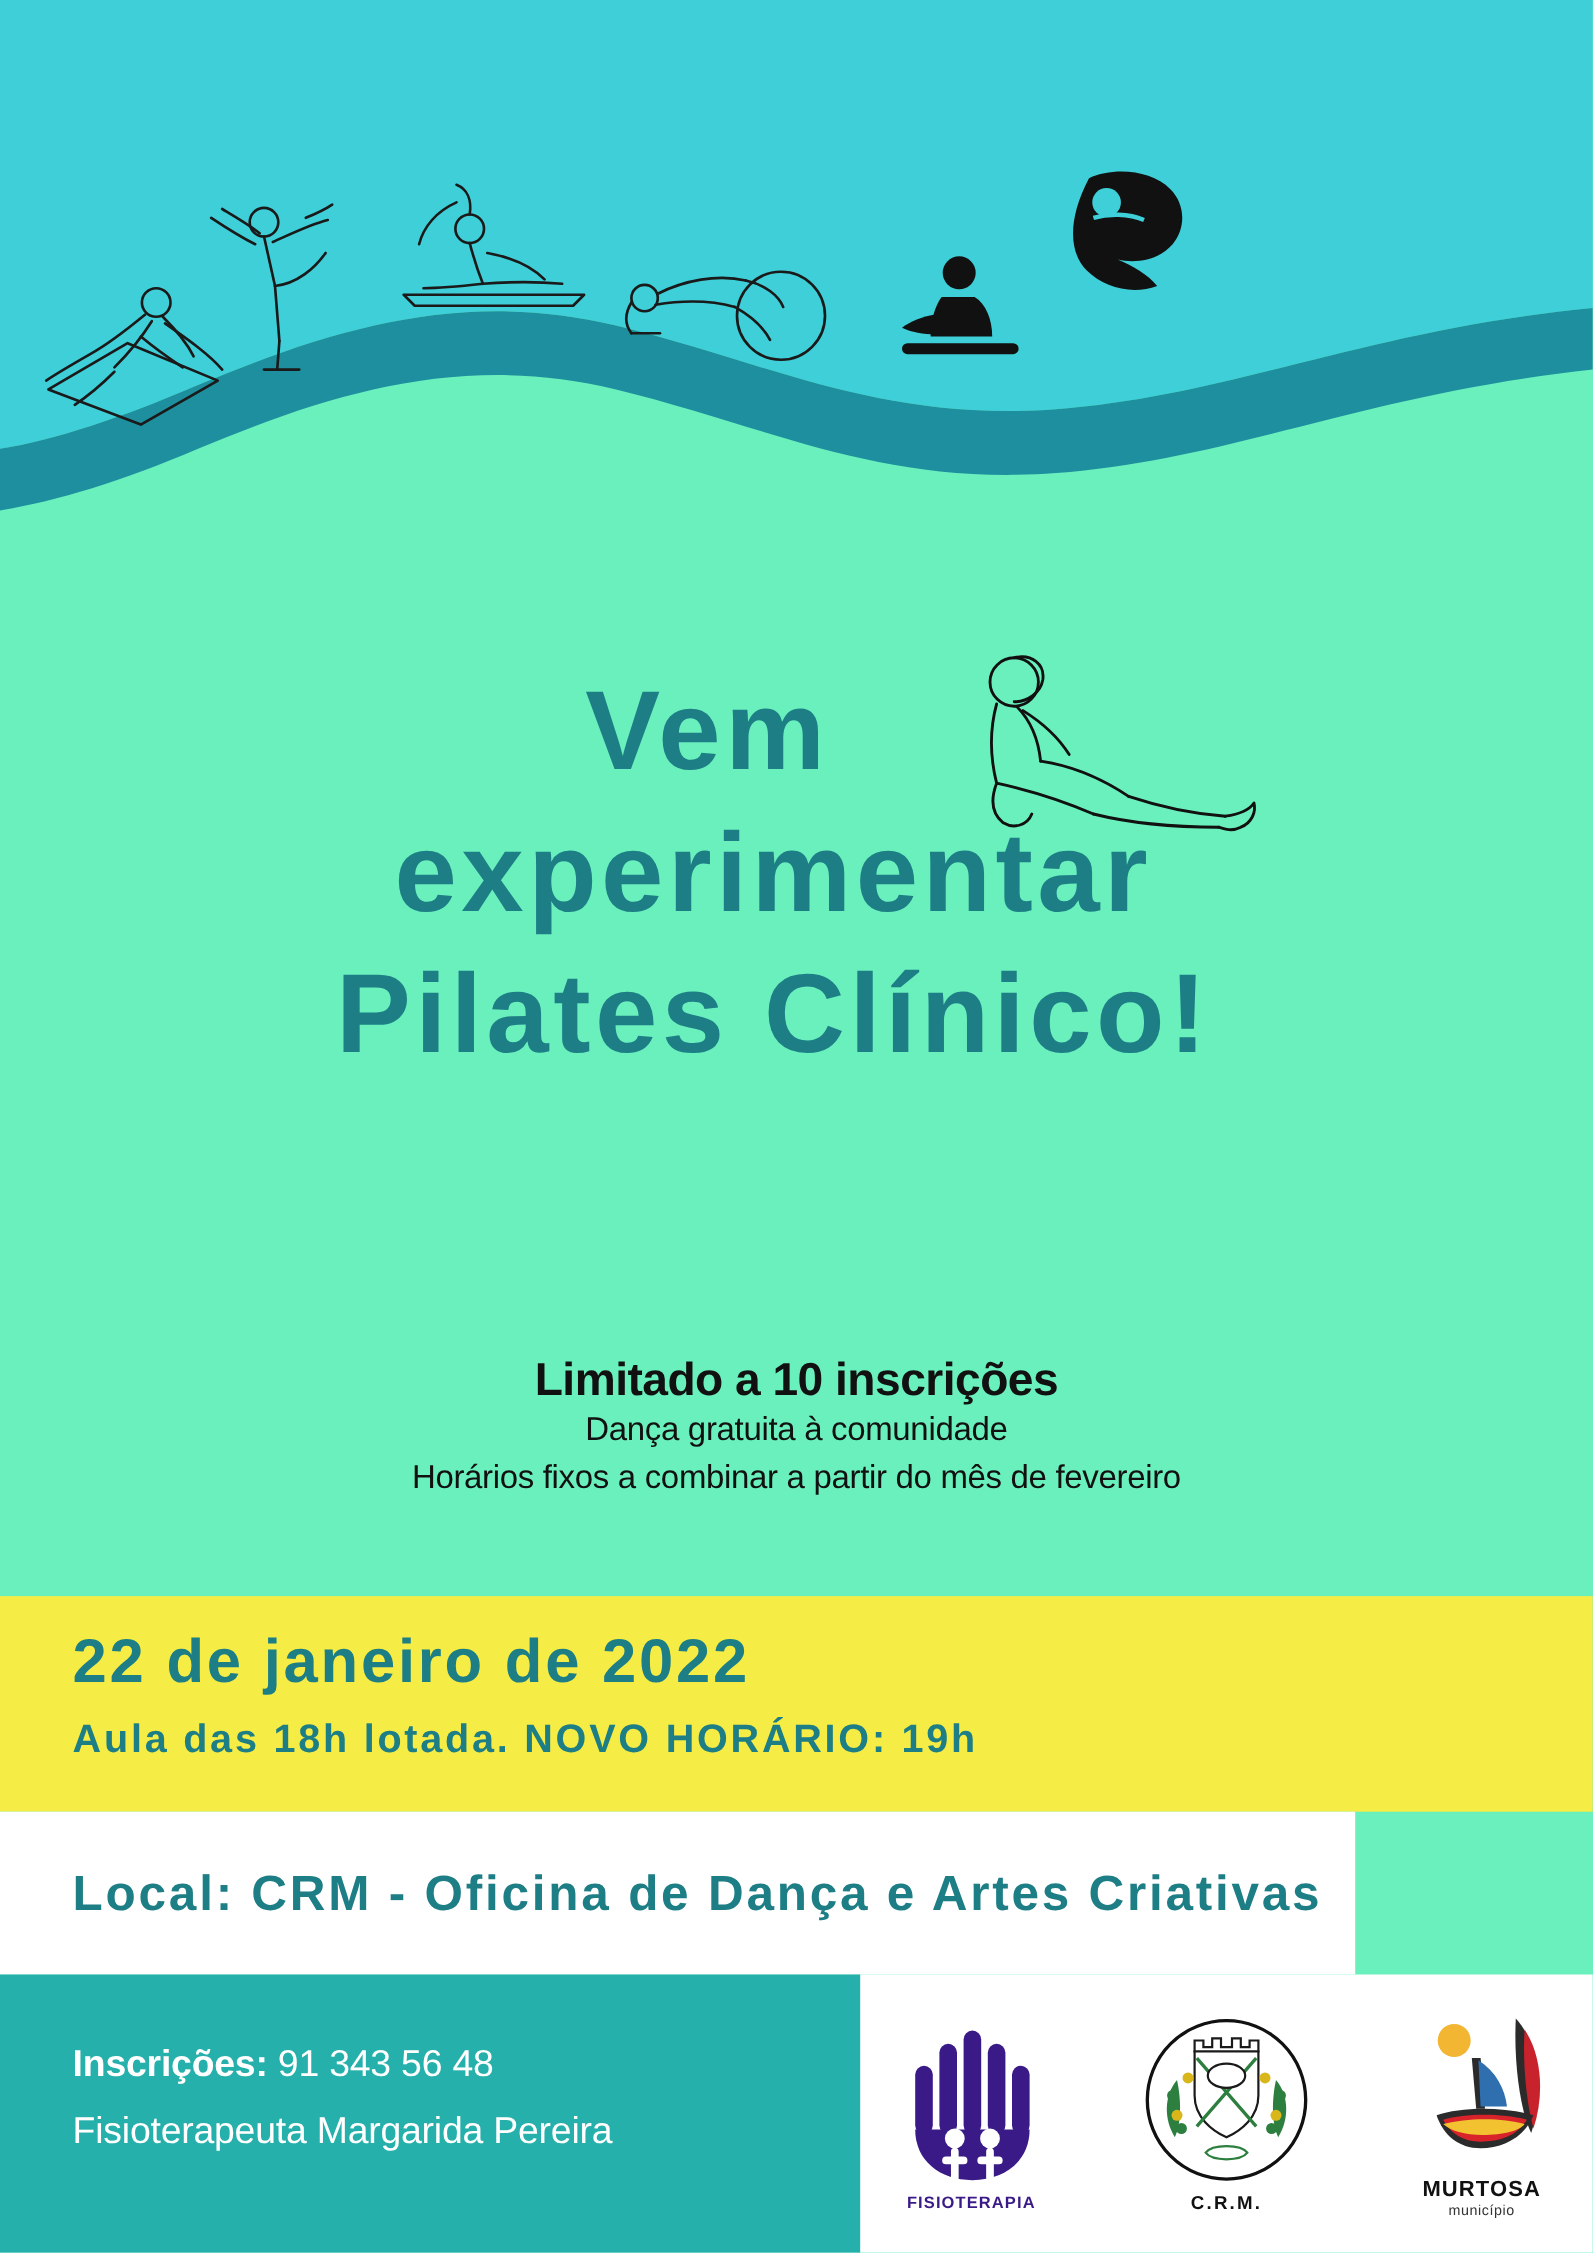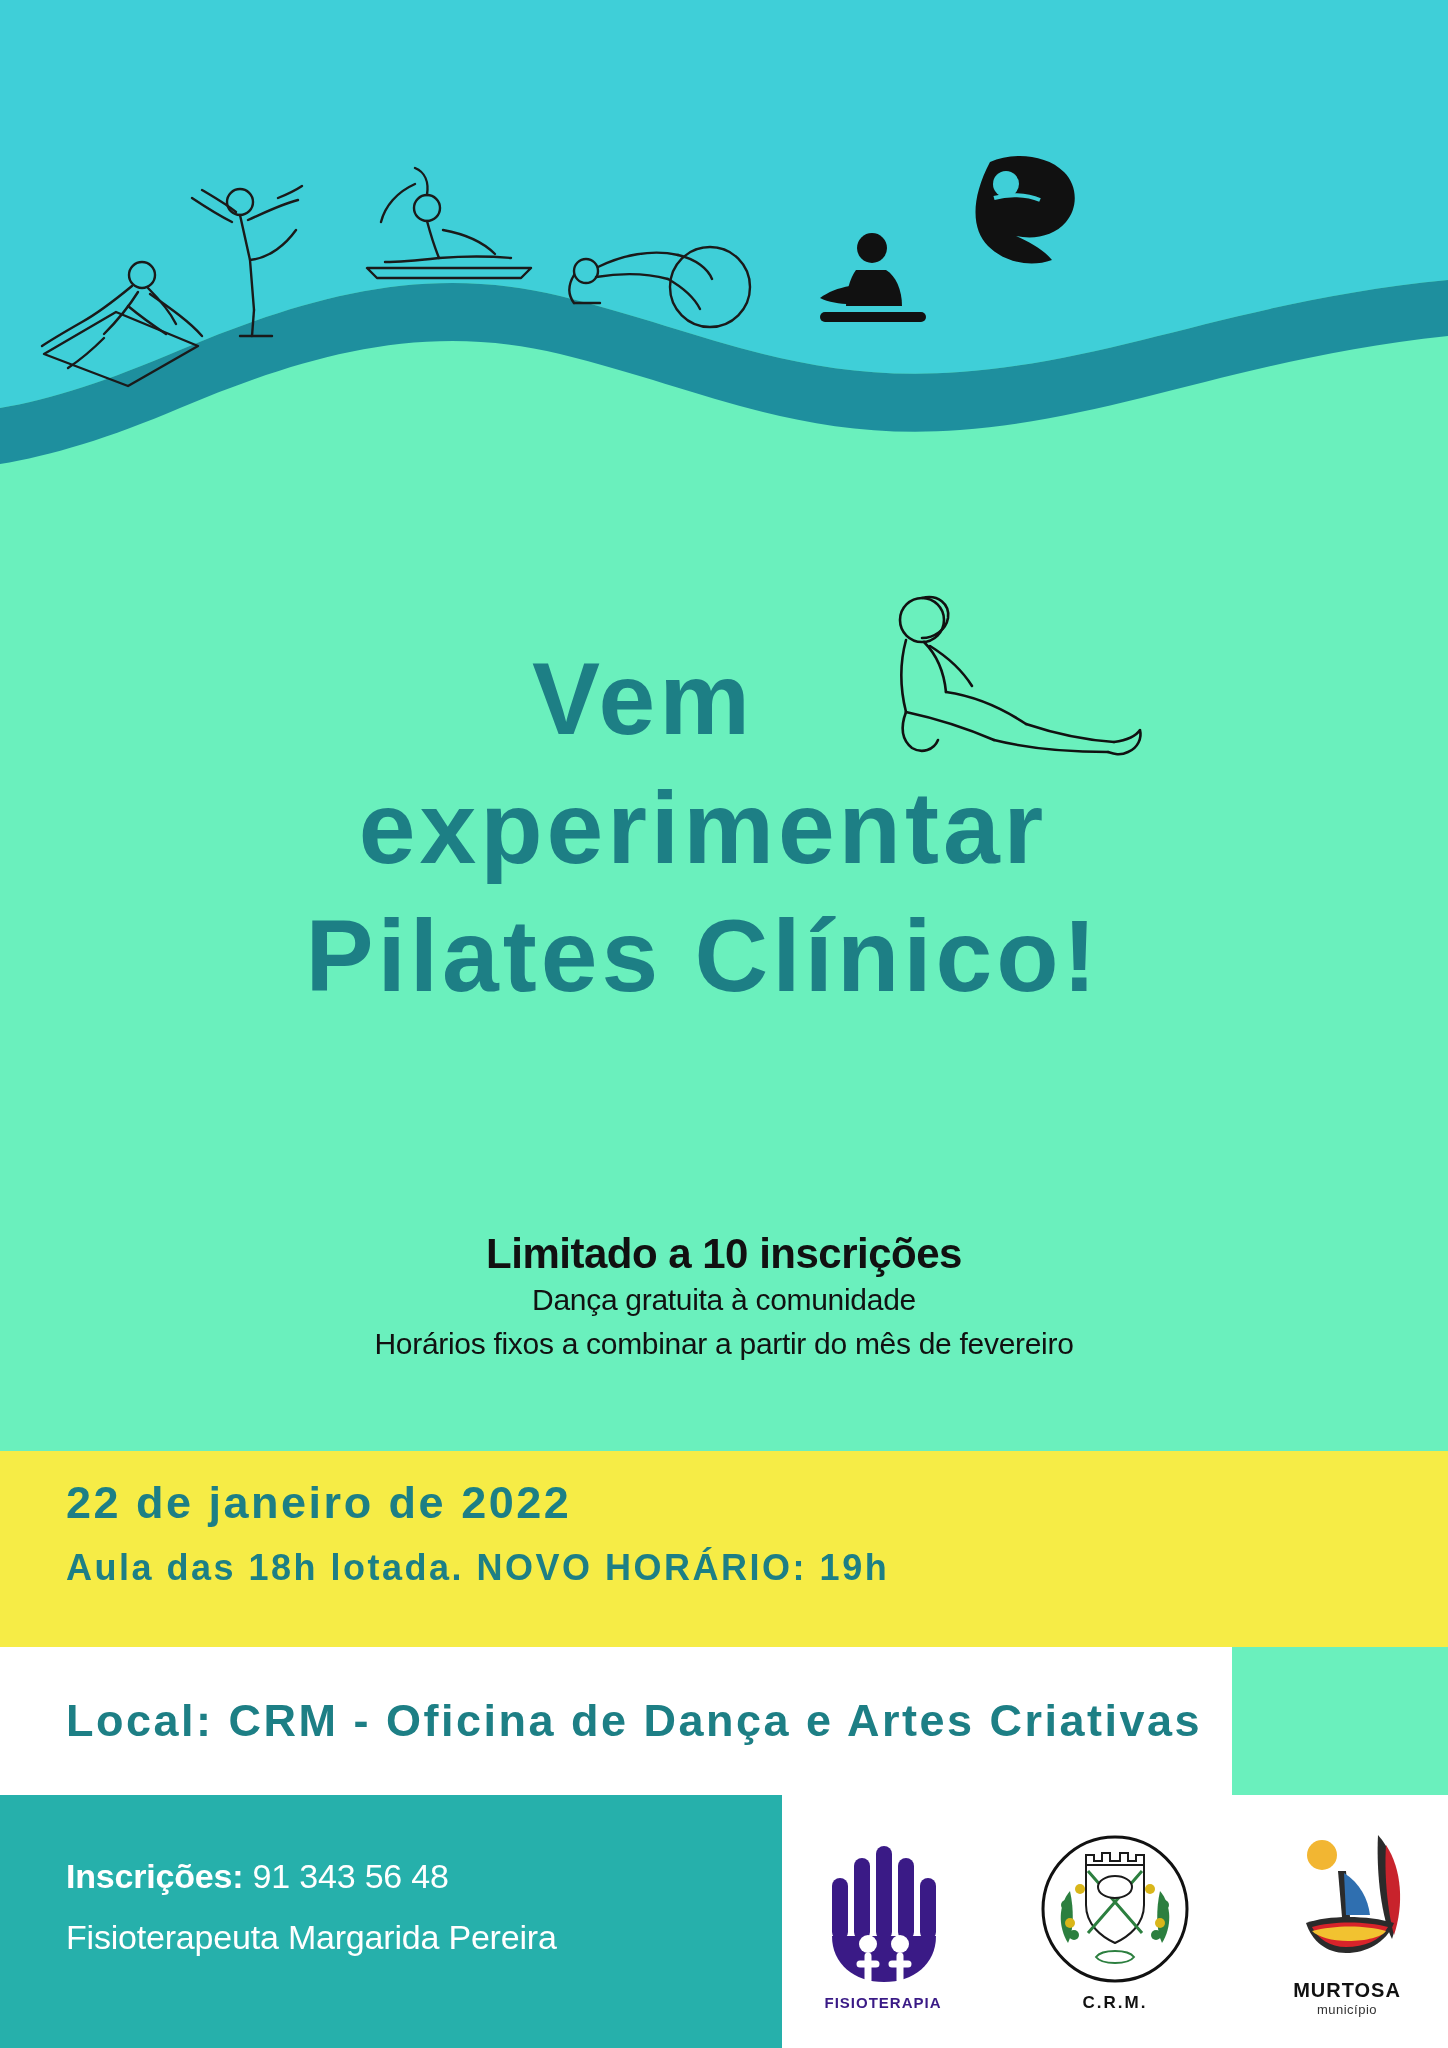--- a/index.html
+++ b/index.html
@@ -46,21 +46,20 @@
     position: absolute;
     top: 600px;
     left: 0;
     width: 1406px;
     text-align: center;
     color: #1d7f85;
     font-size: 102px;
     font-weight: bold;
     letter-spacing: 4px;
     line-height: 1.26;
-    margin-top: 35px;
   }
   .headline .line { display: block; }
   .headline .line1 { padding-right: 120px; }
 
   .cobra-fig {
     position: absolute;
     top: 588px;
     left: 870px;
     width: 290px;
     height: 190px;
@@ -92,21 +91,21 @@
     top: 1451px;
     left: 0;
     width: 1448px;
     height: 196px;
     background: #f6ec46;
     color: #1d7f85;
     padding: 26px 0 0 66px;
     box-sizing: border-box;
   }
   .yellow-line1 {
-    font-size: 45px;
+    font-size: 56px;
     font-weight: bold;
     letter-spacing: 2.5px;
     margin-bottom: 18px;
   }
   .yellow-line2 {
     font-size: 36px;
     font-weight: bold;
     letter-spacing: 2.5px;
   }
 

